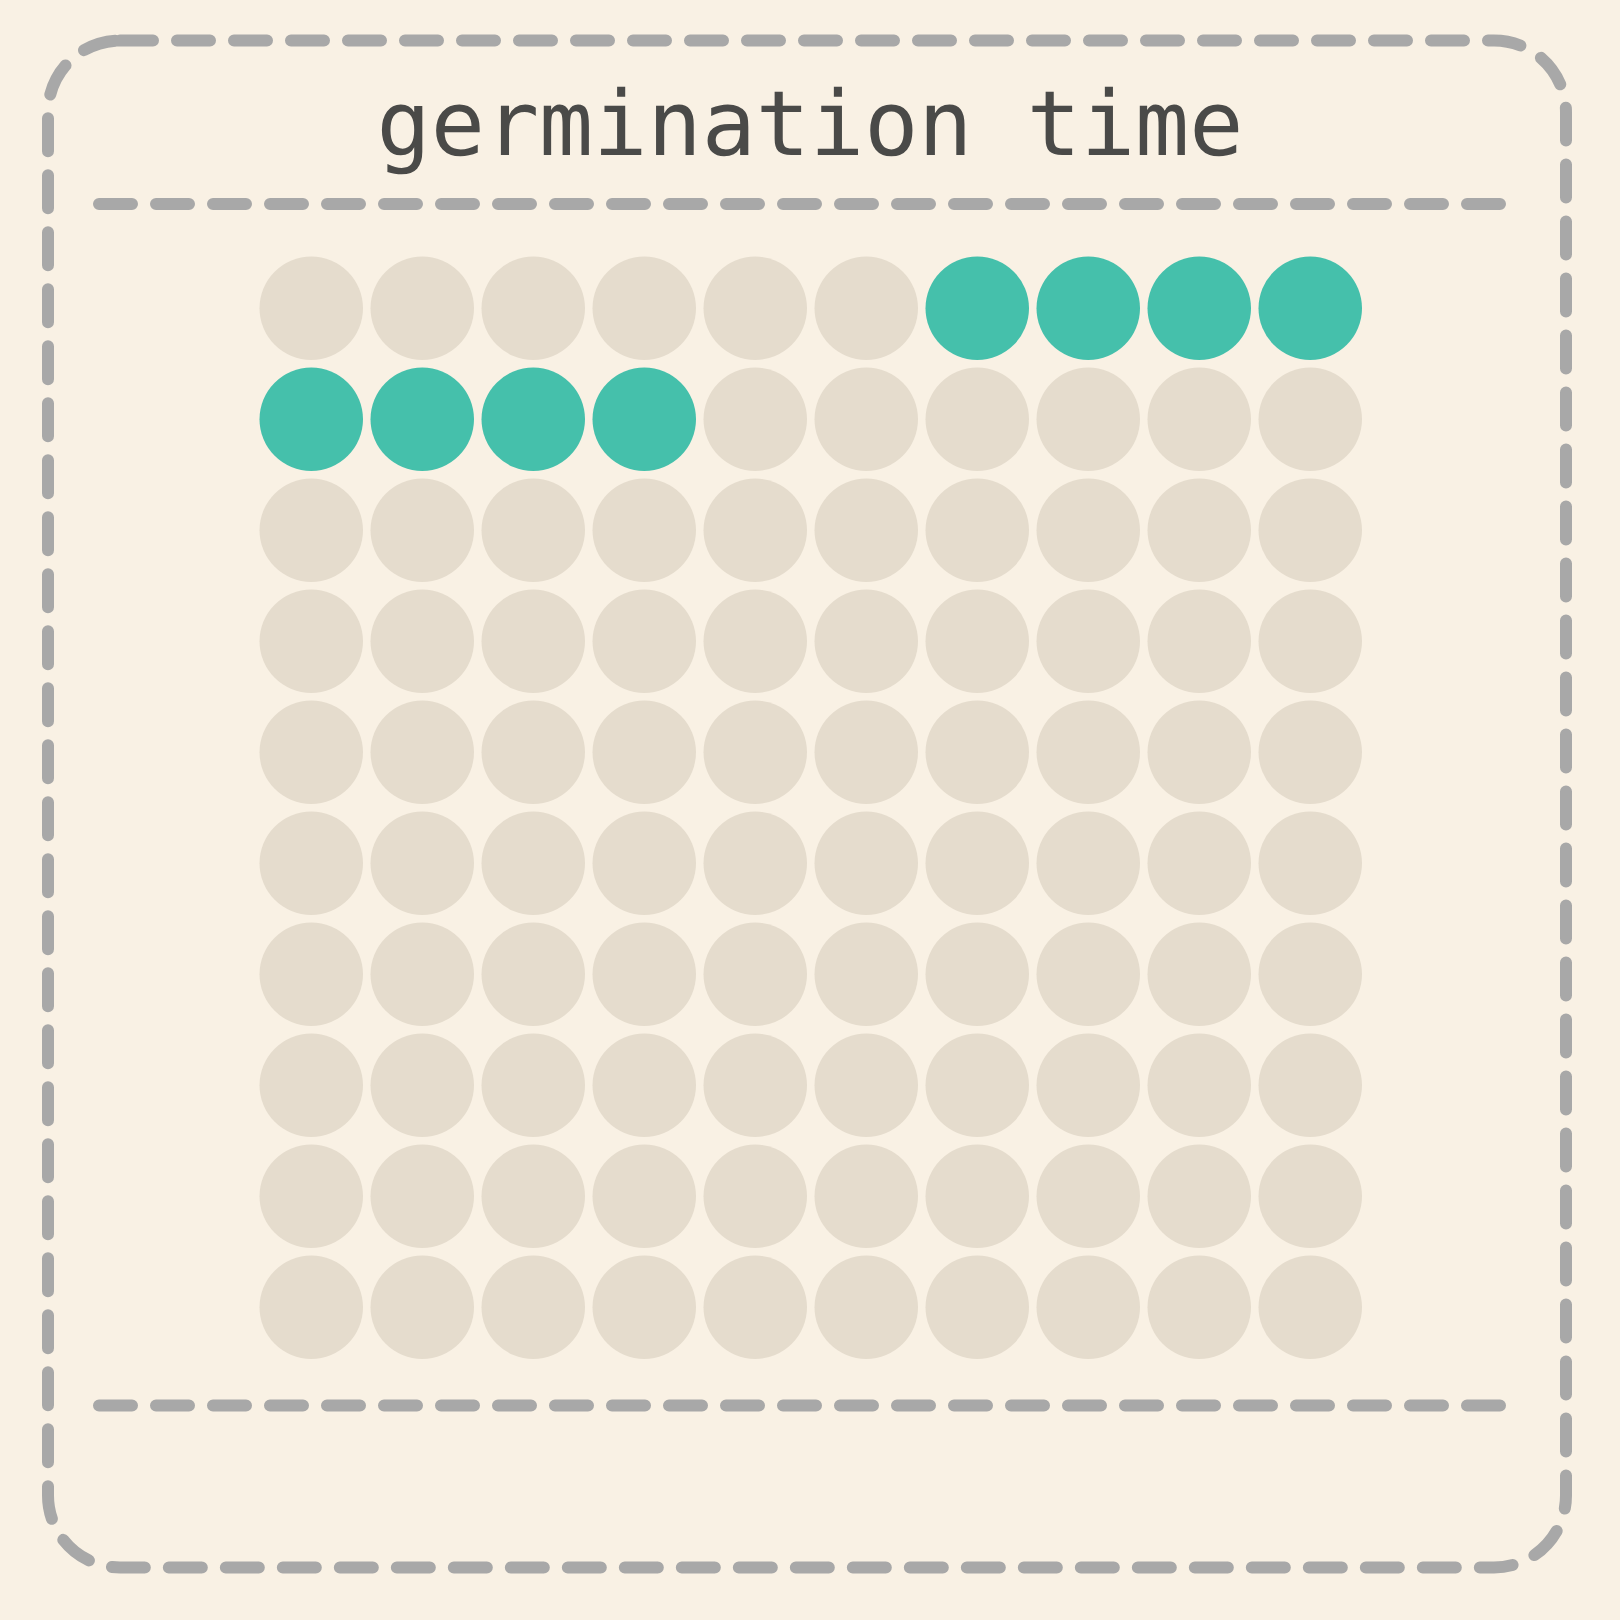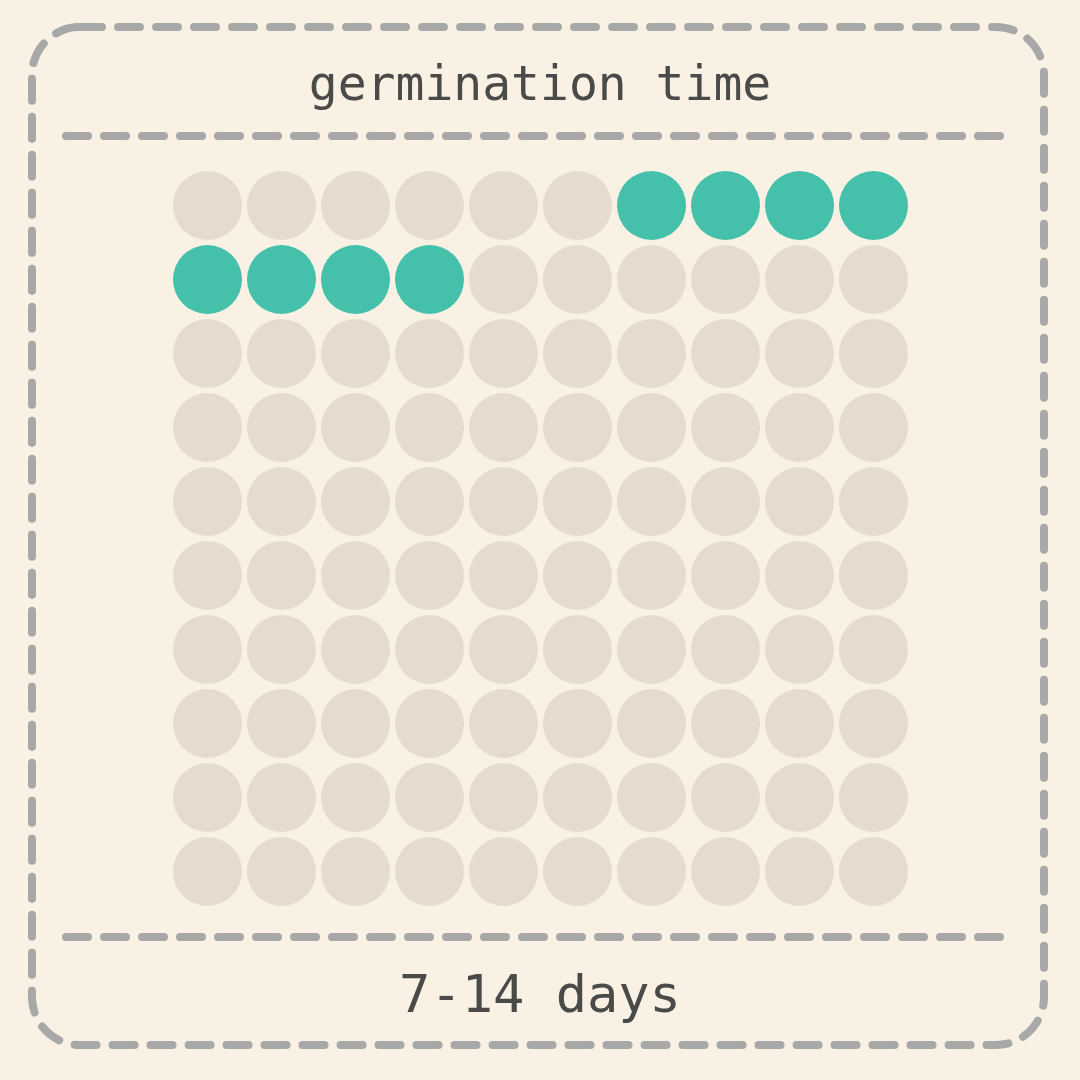--- a/index.html
+++ b/index.html
@@ -29,21 +29,21 @@
 
   
   .title {
     position: absolute;
     left: 65px;
     top: 47px;
     width: 950px;
     height: 72px;
     line-height: 72px;
     text-align: center;
-    font-size: 48px;
+    font-size: 60px;
     letter-spacing: 0px;
     color: #4a4a48;
     white-space: nowrap;
   }
 
   
   .footer-value {
     position: absolute;
     left: 65px;
     top: 958px;
@@ -393,15 +393,14 @@
         <div class="dot" style="background: rgb(229, 220, 205);"></div>
       </div>
       <div class="dot-cell">
         <div class="dot" style="background: rgb(229, 220, 205);"></div>
       </div>
       <div class="dot-cell">
         <div class="dot" style="background: rgb(229, 220, 205);"></div>
       </div>
     </div>
 
-  <div class="footer-value">7-14 days</div>
 
 </div>
 
 </body></html>

